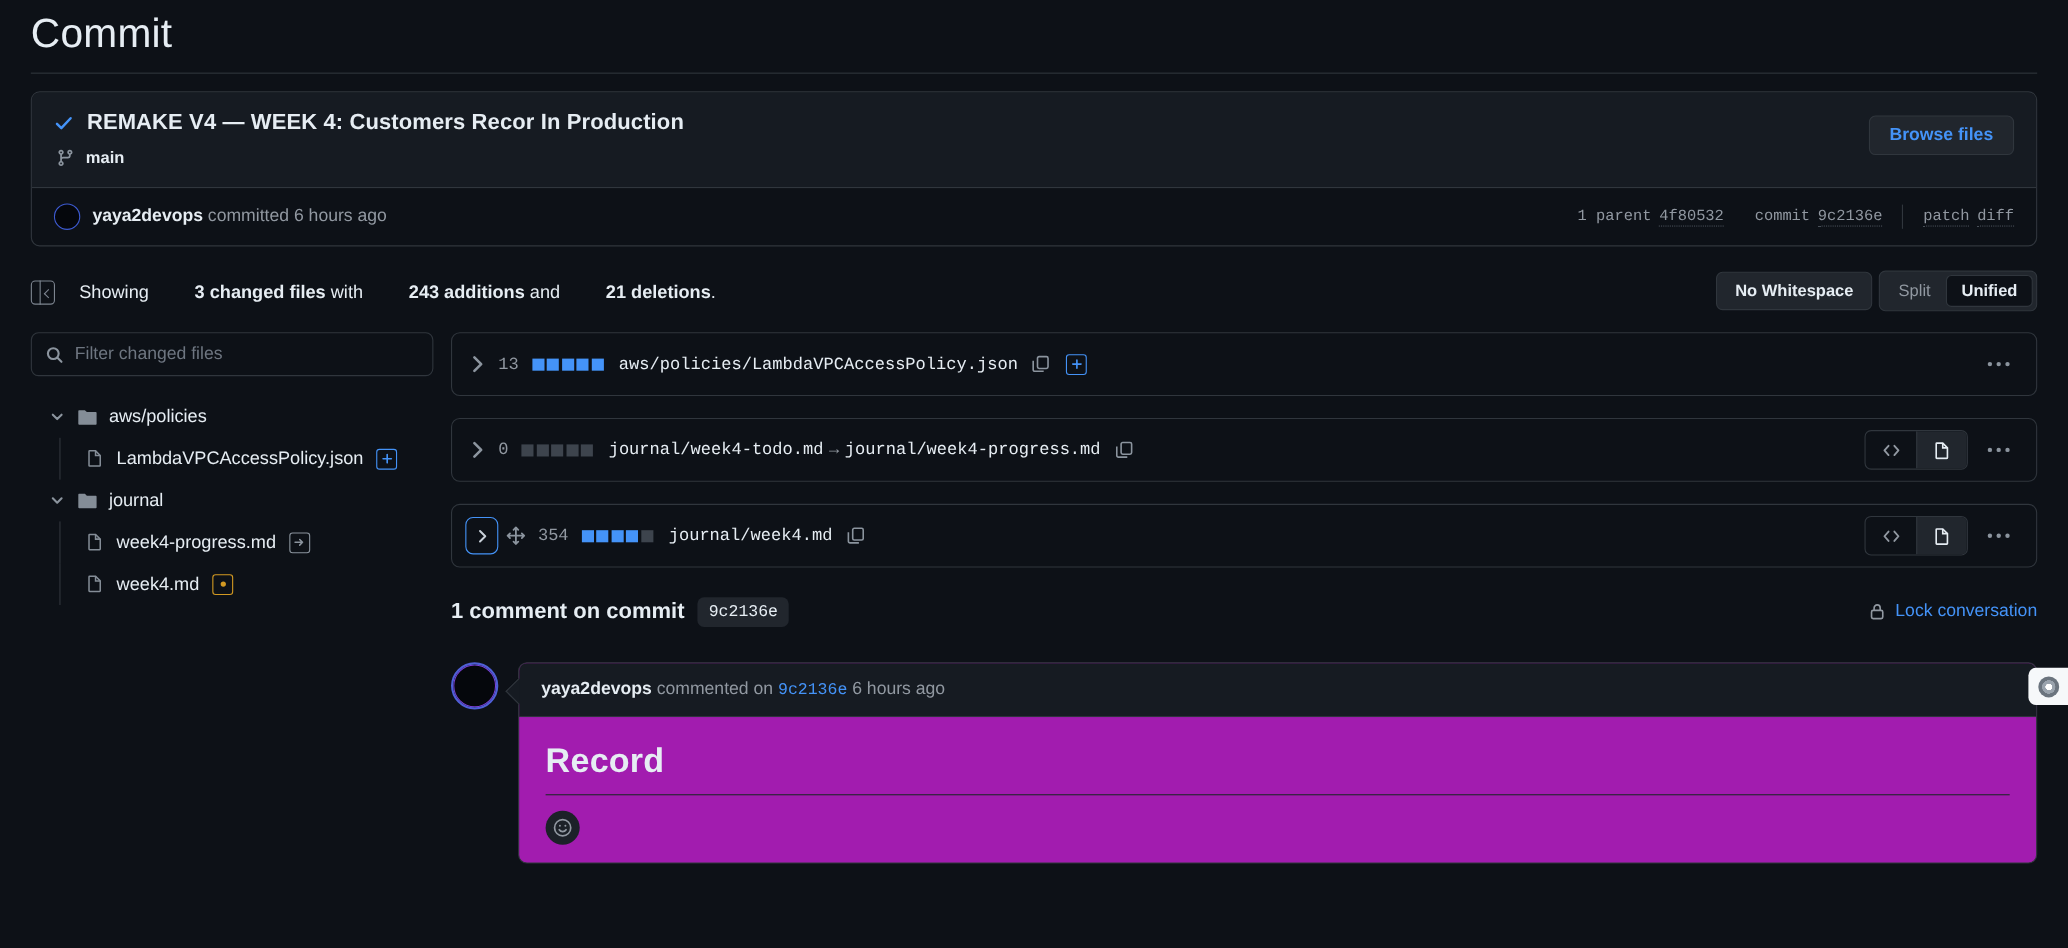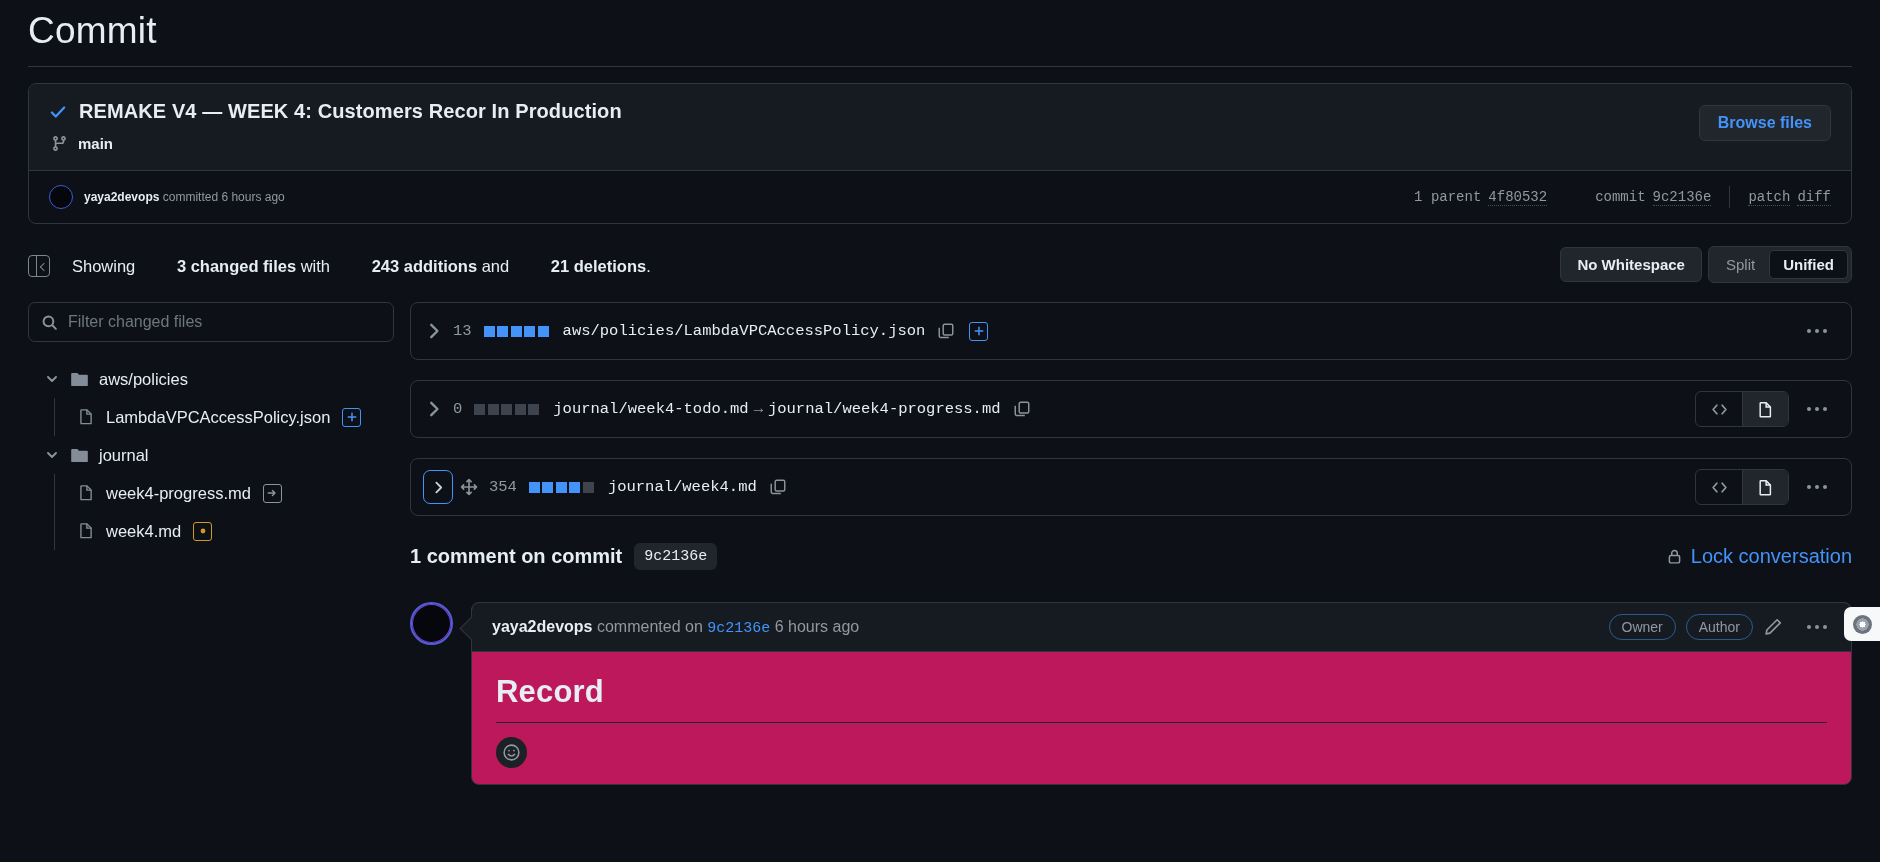--- a/index.html
+++ b/index.html
@@ -69,34 +69,34 @@
     display: flex; align-items: center;
     border-top: 1px solid #30363d;
     position: relative;
   }
   .avatar-sm {
     width: 24px; height: 24px; border-radius: 50%;
     background: #05070c;
     border: 1.6px solid #3d5ad0;
     flex: 0 0 auto; margin-right: 11px;
   }
-  .committed-text { font-size: 12px; color: #e6edf3; }
+  .committed-text { font-size: 16px; color: #e6edf3; }
   .committed-text b { font-weight: 600; }
   .committed-text .muted { color: #9198a1; font-weight: 400; }
 
   .commit-meta {
     position: absolute; right: 20px; top: 50%;
     transform: translateY(-50%);
     display: flex; align-items: center;
     font-size: 14px; color: #9198a1;
   }
   .commit-meta .grp { display: flex; align-items: center; gap: 7px; }
   .commit-meta .sep { width: 28px; }
   .commit-meta .sha { color: #9198a1; border-bottom: 1px dotted #484f58; }
-  .commit-meta .lbl { color: #9198a1; margin-left: 20px; }
+  .commit-meta .lbl { color: #9198a1; }
   .commit-meta .divider {
     width: 1px; height: 22px; background: #30363d; margin: 0 18px;
   }
   .commit-meta .patchlink { color: #9198a1; border-bottom: 1px dotted #484f58; }
 
   
   .toolbar {
     margin: 22px 28px 0 28px;
     display: flex; align-items: center;
     position: relative;
@@ -278,36 +278,36 @@
   .comments-title { font-size: 20px; font-weight: 600; color: #e6edf3; }
   .sha-badge {
     font-family: "Liberation Mono", monospace;
     font-size: 15px; color: #e6edf3;
     background: #21262d; border-radius: 6px;
     padding: 5px 10px; margin-left: 12px;
   }
   .lock-link {
     position: absolute; right: 0; top: 50%; transform: translateY(-50%);
     display: flex; align-items: center; gap: 8px;
-    color: #4493f8; font-size: 20px; cursor: pointer;
+    color: #4493f8; font-size: 16px; cursor: pointer;
   }
   .lock-link svg { width: 17px; height: 18px; color: #9198a1; }
 
   .comment-wrap { display: flex; margin-top: 26px; position: relative; }
   .avatar-lg {
     width: 43px; height: 43px; border-radius: 50%;
     background: #05070c;
     border: 2.2px solid #4f5fd6;
     box-shadow: 0 0 0 1px #7a3fd6 inset;
     flex: 0 0 auto; margin-right: 18px;
   }
   .comment-box {
     flex: 1 1 auto;
     border: 1px solid #30363d; border-radius: 8px;
-    background: #be185d;
+    background: #a21caf;
     position: relative;
   }
   .comment-box::before {
     content:""; position: absolute; left: -9px; top: 17px;
     width: 16px; height: 16px; background: #161b22;
     border-left: 1px solid #30363d; border-bottom: 1px solid #30363d;
     transform: rotate(45deg);
   }
   .comment-head {
     background: #161b22;
@@ -651,34 +651,20 @@
             </svg>
           <span>Lock conversation</span>
         </span>
       </div>
 
       <div class="comment-wrap">
         <div class="avatar-lg"></div>
         <div class="comment-box">
           <div class="comment-head">
             <span class="who"><b>yaya2devops</b><span> commented on </span><a>9c2136e</a><span> 6 hours ago</span></span>
-            <span class="head-right">
-              <span class="pill">Owner</span>
-              <span class="pill">Author</span>
-              <span class="pencil">
-                <svg viewBox="0 0 16 16" fill="none" stroke="currentColor" stroke-width="1.3" stroke-linecap="round" stroke-linejoin="round">
-                    <path d="M11.3 2.2 13.8 4.7 5.6 12.9 2.5 13.5 3.1 10.4Z"></path>
-                  </svg>
-              </span>
-              <span class="kebab">
-                  <i></i>
-                  <i></i>
-                  <i></i>
-                </span>
-            </span>
           </div>
           <div class="comment-body">
             <div class="rec-title">Record</div>
           </div>
           <div class="reactions">
             <span class="smiley">
               <svg viewBox="0 0 16 16" fill="none" stroke="currentColor" stroke-width="1.3">
                   <circle cx="8" cy="8" r="6.2"></circle>
                   <circle cx="5.9" cy="6.4" r=".75" fill="currentColor" stroke="none"></circle>
                   <circle cx="10.1" cy="6.4" r=".75" fill="currentColor" stroke="none"></circle>

